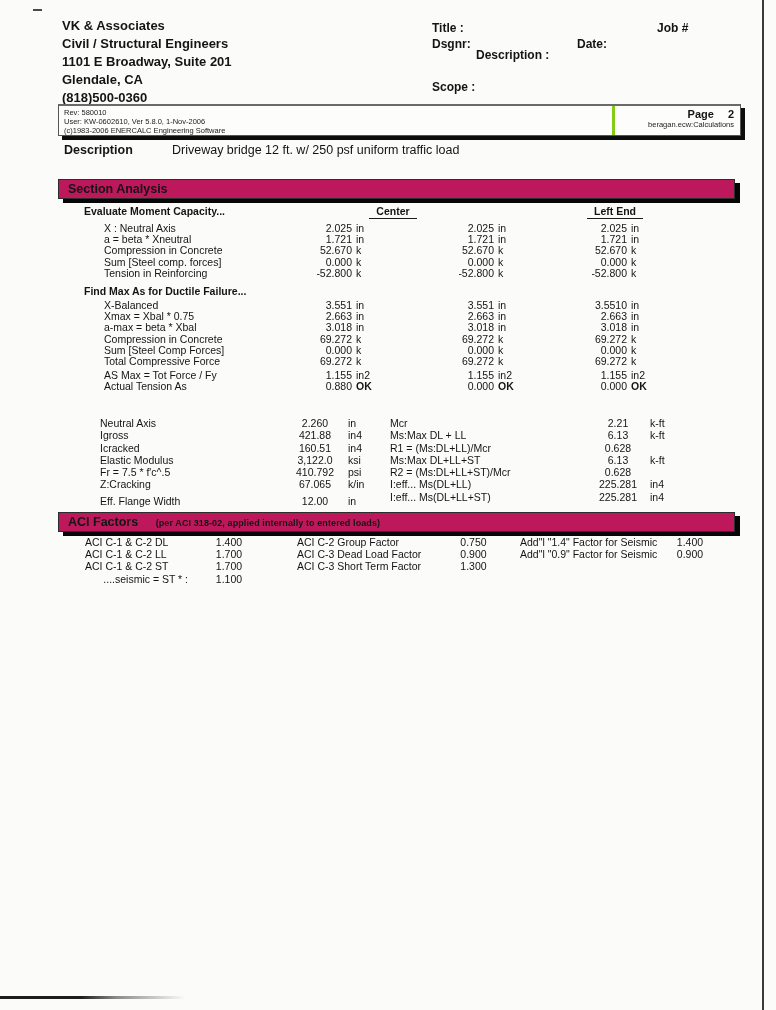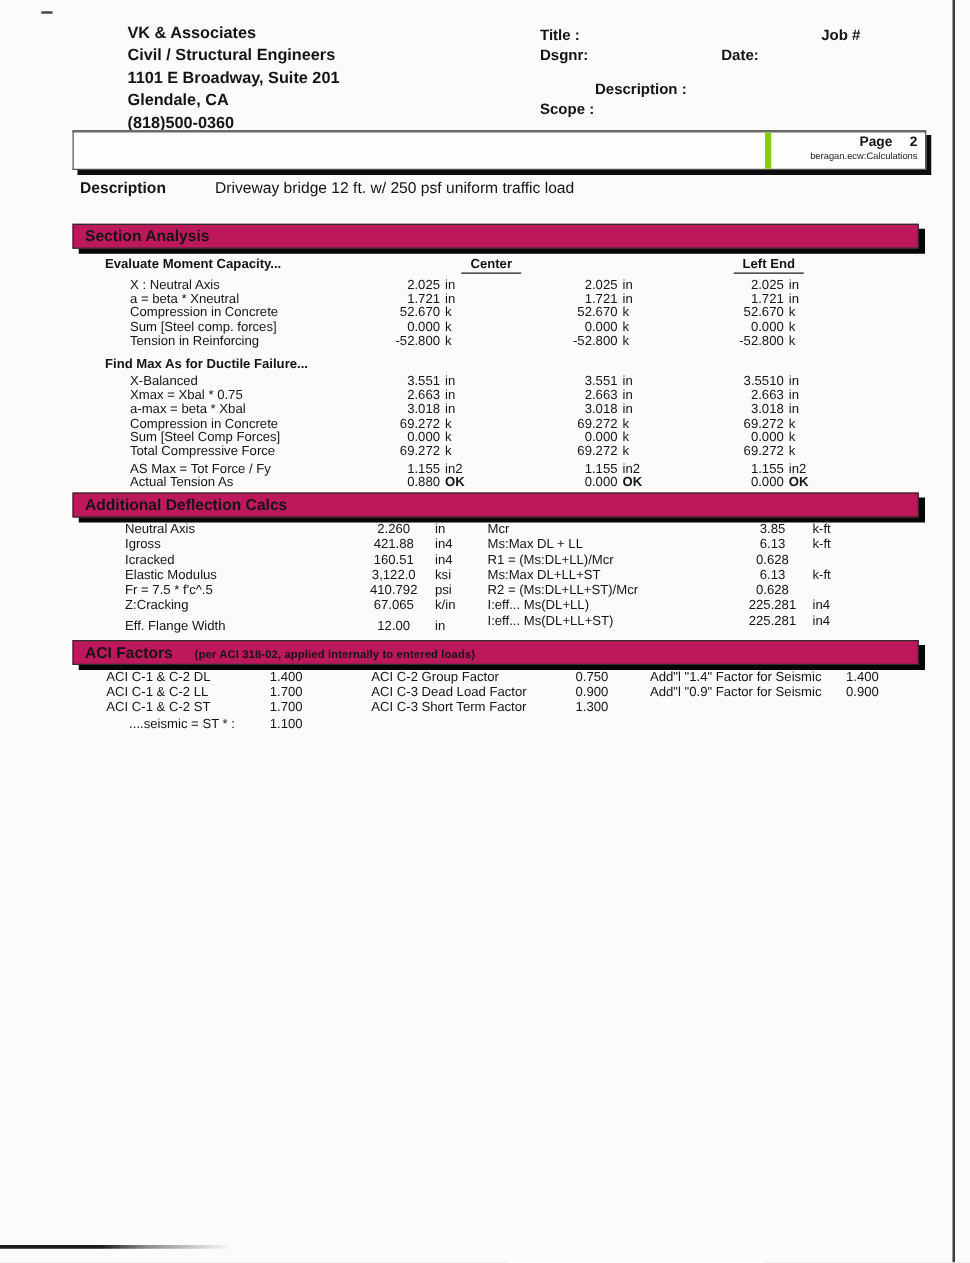--- a/index.html
+++ b/index.html
@@ -11,31 +11,31 @@
   }
   .abs { position:absolute; }
 
   
   #top-dash { left:33px; top:9px; width:9px; height:2px; background:#4a4a4a; }
   #right-scan-line { left:762px; top:0; width:2px; height:1010px; background:#3a3a3a; }
   #bottom-smudge { left:0; top:996px; width:232px; height:3px;
     background:linear-gradient(to right,#1d1d1d 0%,#1d1d1d 35%,#8a8a8a 50%,rgba(150,150,150,0) 80%); }
 
   
-  #company { left:62px; top:17px; font-size:13px; font-weight:bold; line-height:18px;margin-left:40px; }
+  #company { left:62px; top:17px; font-size:13px; font-weight:bold; line-height:18px; }
   .hdr-field { font-size:12px; font-weight:bold; }
 
   
   #banner { left:58px; top:104px; width:683px; height:32px; background:#fdfdfc;
     border:1px solid #555; border-top:2px solid #6a6a6a;
     box-shadow:4px 4px 0 #0d0d0d; }
   #banner-meta { position:absolute; left:5px; top:2px; font-size:7.5px; line-height:9px; color:#222; }
   #banner-title { position:absolute; left:185px; top:5px; font-size:15px; font-weight:bold; letter-spacing:.2px; }
   #banner-page { position:absolute; right:0; top:0; width:128px; height:100%;
-    border-left:5px solid #84cc16; text-align:right; padding:2px 6px 0 0; }
+    border-left:3px solid #84cc16; text-align:right; padding:2px 6px 0 0; }
   #banner-page .pg { font-size:11px; font-weight:bold; }
   #banner-page .pg .num { margin-left:14px; }
   #banner-page .fileref { font-size:7.5px; color:#222; }
 
   
   #desc-row { left:64px; top:143px; font-size:12.5px; }
   #desc-row .lbl { font-weight:bold; }
   #desc-row .val { position:absolute; left:108px; top:0; width:480px; white-space:nowrap; }
 
   
@@ -92,24 +92,29 @@
     <div>Civil / Structural Engineers</div>
     <div>1101 E Broadway, Suite 201</div>
     <div>Glendale, CA</div>
     <div>(818)500-0360</div>
   </div>
 
   <span class="abs hdr-field" style="left:432px; top:21px;">Title :</span>
   <span class="abs hdr-field" style="left:657px; top:21px;">Job #</span>
   <span class="abs hdr-field" style="left:432px; top:37px;">Dsgnr:</span>
   <span class="abs hdr-field" style="left:577px; top:37px;">Date:</span>
-  <span class="abs hdr-field" style="left:432px; top:64px;padding-left:44px;">Description :</span>
+  <span class="abs hdr-field" style="left:432px; top:48px;padding-left:44px;">Description :</span>
   <span class="abs hdr-field" style="left:432px; top:80px;">Scope :</span>
 
   <div id="banner" class="abs">
+    <div id="banner-meta">
+      <div>Rev: 580010</div>
+      <div>User: KW-0602610, Ver 5.8.0, 1-Nov-2006</div>
+      <div>(c)1983-2006 ENERCALC Engineering Software</div>
+    </div>
     <div id="banner-page">
       <div class="pg">
         <span>Page</span><span class="num">2</span>
       </div>
       <div class="fileref">beragan.ecw:Calculations</div>
     </div>
   </div>
 
   <div id="desc-row" class="abs">
     <span class="lbl">Description</span>
@@ -246,23 +251,20 @@
           <span class="sa-num">0.880</span>
           <span class="sa-unit ok">OK</span>
           <span class="sa-num">0.000</span>
           <span class="sa-unit ok">OK</span>
           <span class="sa-num">0.000</span>
           <span class="sa-unit ok">OK</span>
         </div>
       </div>
   </div>
 
-  <div class="section-bar abs" style="top:394px;">
-    <span>Additional Deflection Calcs</span>
-  </div>
   <div id="defl-left" class="abs">
       <div class="pair-row">
         <span class="p-label">Neutral Axis</span>
         <span class="p-num">2.260</span>
         <span class="p-unit">in</span>
       </div>
       <div class="pair-row">
         <span class="p-label">Igross</span>
         <span class="p-num">421.88</span>
         <span class="p-unit">in4</span>
@@ -289,21 +291,21 @@
       </div>
       <div class="pair-row gap">
         <span class="p-label">Eff. Flange Width</span>
         <span class="p-num">12.00</span>
         <span class="p-unit">in</span>
       </div>
     </div>
   <div id="defl-right" class="abs">
       <div class="pair-row">
         <span class="p-label">Mcr</span>
-        <span class="p-num">3.85</span>
+        <span class="p-num">2.21</span>
         <span class="p-unit">k-ft</span>
       </div>
       <div class="pair-row">
         <span class="p-label">Ms:Max DL + LL</span>
         <span class="p-num">6.13</span>
         <span class="p-unit">k-ft</span>
       </div>
       <div class="pair-row">
         <span class="p-label">R1 = (Ms:DL+LL)/Mcr</span>
         <span class="p-num">0.628</span>

